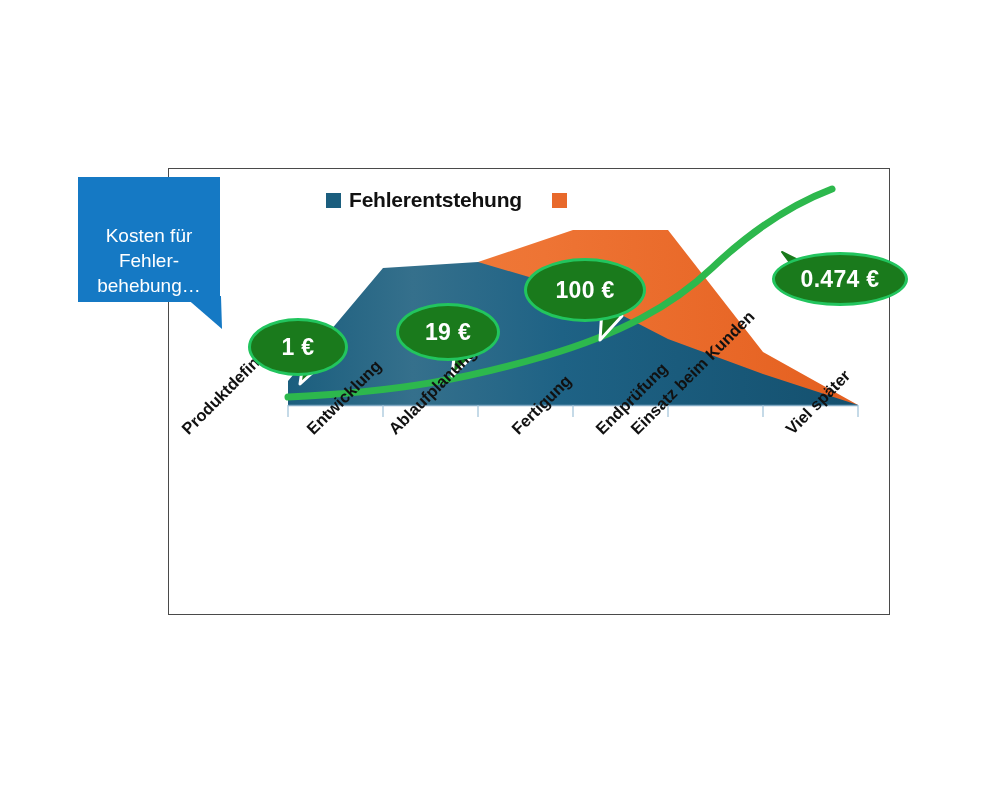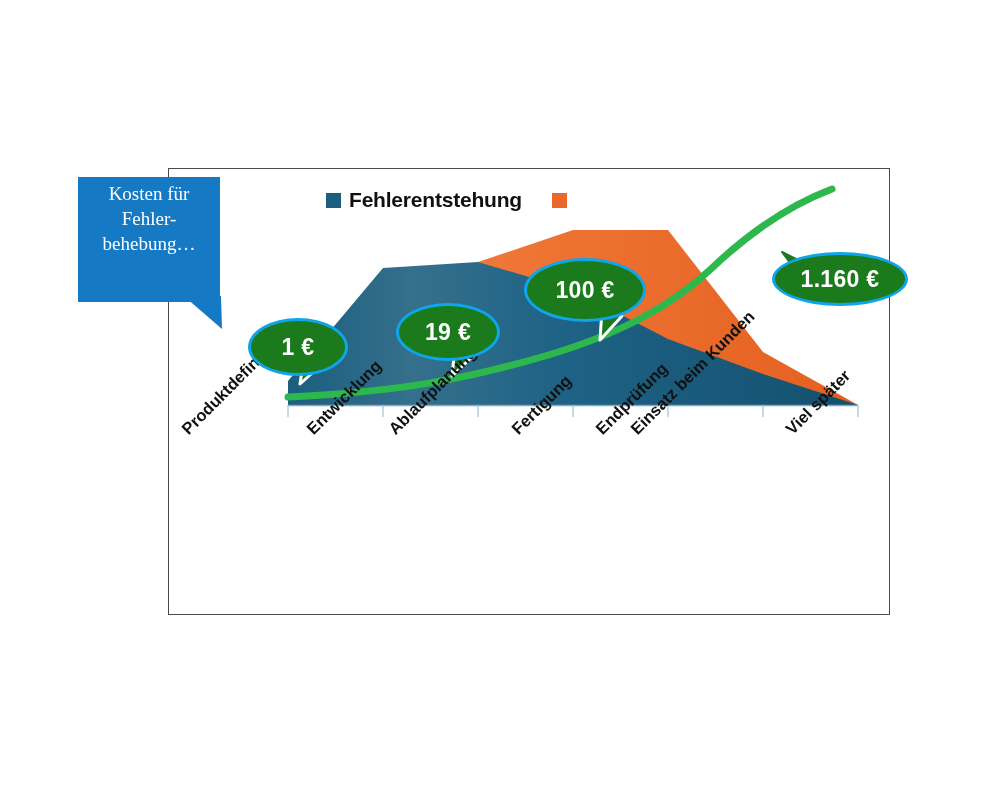--- a/index.html
+++ b/index.html
@@ -76,43 +76,42 @@
   
   .blue-callout {
     position: absolute;
     left: 78px;
     top: 177px;
     width: 142px;
     height: 125px;
     background: #1579C4;
     z-index: 20;
     display: flex;
-    align-items: flex-start;
+    align-items: flex-end;
     justify-content: center;
     box-sizing: border-box;
     padding: 4px 8px;
-    font-family: Liberation Serif, serif;
   }
   .blue-callout-text {
     color: #ffffff;
     font-size: 19px;
     line-height: 1.32;
     text-align: center;
     white-space: pre-line;
   }
 
   
   .bubble {
     position: absolute;
     z-index: 18;
     display: flex;
     align-items: center;
     justify-content: center;
     background: #1A7A1C;
-    border: 3px solid #0ea5e9;
+    border: 3px solid #22c55e;
     border-radius: 50%;
     box-sizing: border-box;
   }
   .bubble-text {
     color: #ffffff;
     font-weight: bold;
     font-size: 23px;
     white-space: nowrap;
     letter-spacing: 0.3px;
   }
@@ -219,21 +218,21 @@
 
   <div class="bubble" style="left:396px; top:303px; width:104px; height:58px;">
     <span class="bubble-text">19 €</span>
   </div>
 
   <div class="bubble" style="left:524px; top:258px; width:122px; height:64px;">
     <span class="bubble-text">100 €</span>
   </div>
 
   <div class="bubble" style="left:772px; top:252px; width:136px; height:54px;">
-    <span class="bubble-text">1.160 €</span>
+    <span class="bubble-text">0.474 €</span>
   </div>
 
   <div class="xlabel" style="left:178px; top:425px;">
     <span>Produktdefinition</span>
   </div>
   <div class="xlabel" style="left:303px; top:425px;">
     <span>Entwicklung</span>
   </div>
   <div class="xlabel" style="left:385px; top:425px;">
     <span>Ablaufplanung</span>

